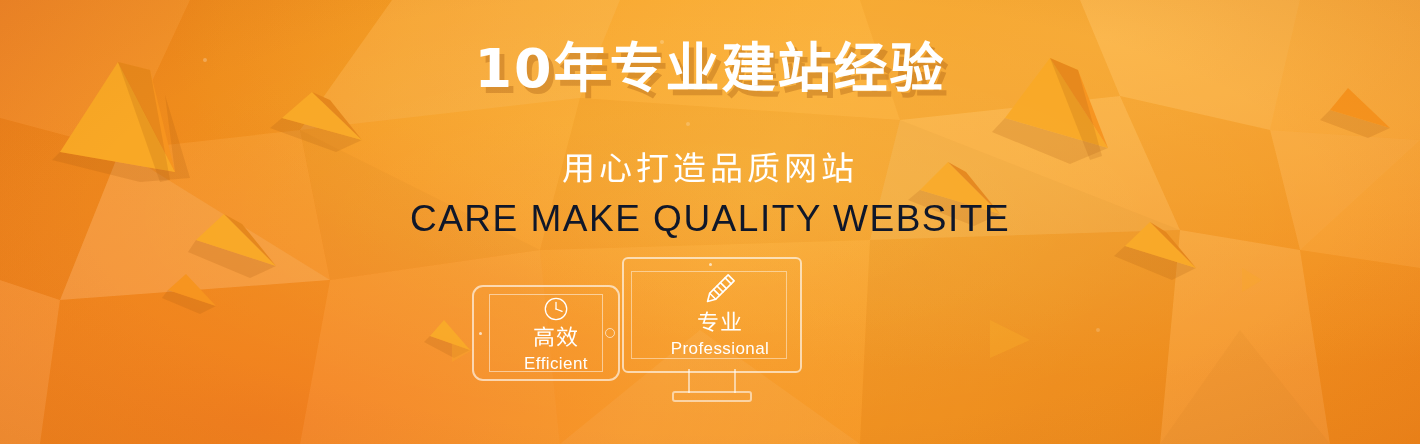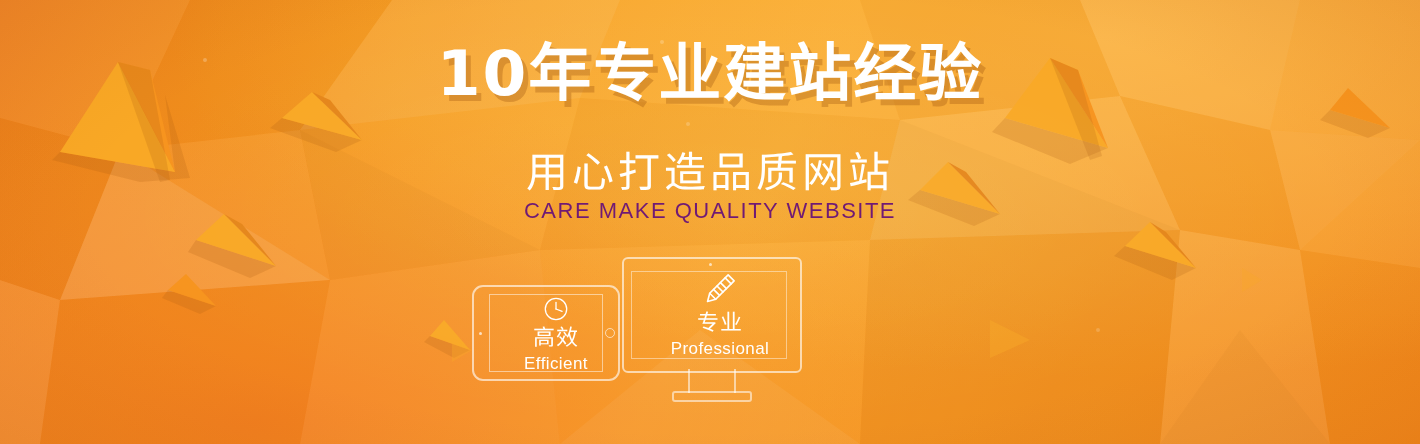--- a/index.html
+++ b/index.html
@@ -28,49 +28,49 @@
     position:absolute; inset:0;
     background:radial-gradient(75% 85% at 50% 48%, rgba(255,255,255,0.06) 0%, rgba(0,0,0,0) 58%, rgba(150,60,0,0.13) 100%);
   }
 
   
   .content{position:absolute; inset:0;}
 
   .headline{
     position:absolute; top:42px; left:0; right:0;
     text-align:center;
-    font-size:63px;
+    font-size:54px;
     line-height:1;
     font-weight:700;
     color:#ffffff;
     letter-spacing:2px;
     font-family:"DejaVu Sans","Liberation Sans",sans-serif;
     text-shadow:5px 6px 0 rgba(150,76,10,0.30);
     white-space:nowrap;
   }
 
   .sub-cn{
     position:absolute; top:152px; left:0; right:0;
     text-align:center;
-    font-size:42px;
+    font-size:33px;
     line-height:1;
     font-weight:400;
     color:#ffffff;
     letter-spacing:4px;
     font-family:"DejaVu Sans","Liberation Sans",sans-serif;
     white-space:nowrap;
   }
 
   .sub-en{
     position:absolute; top:200px; left:0; right:0;
     text-align:center;
-    font-size:22px;
+    font-size:37px;
     line-height:1;
     font-weight:400;
-    color:#701a75;
+    color:#0f172a;
     letter-spacing:1.5px;
     white-space:nowrap;
   }
 
   
   .devices{
     position:absolute;
     left:0; right:0;
     top:248px;
     height:160px;

